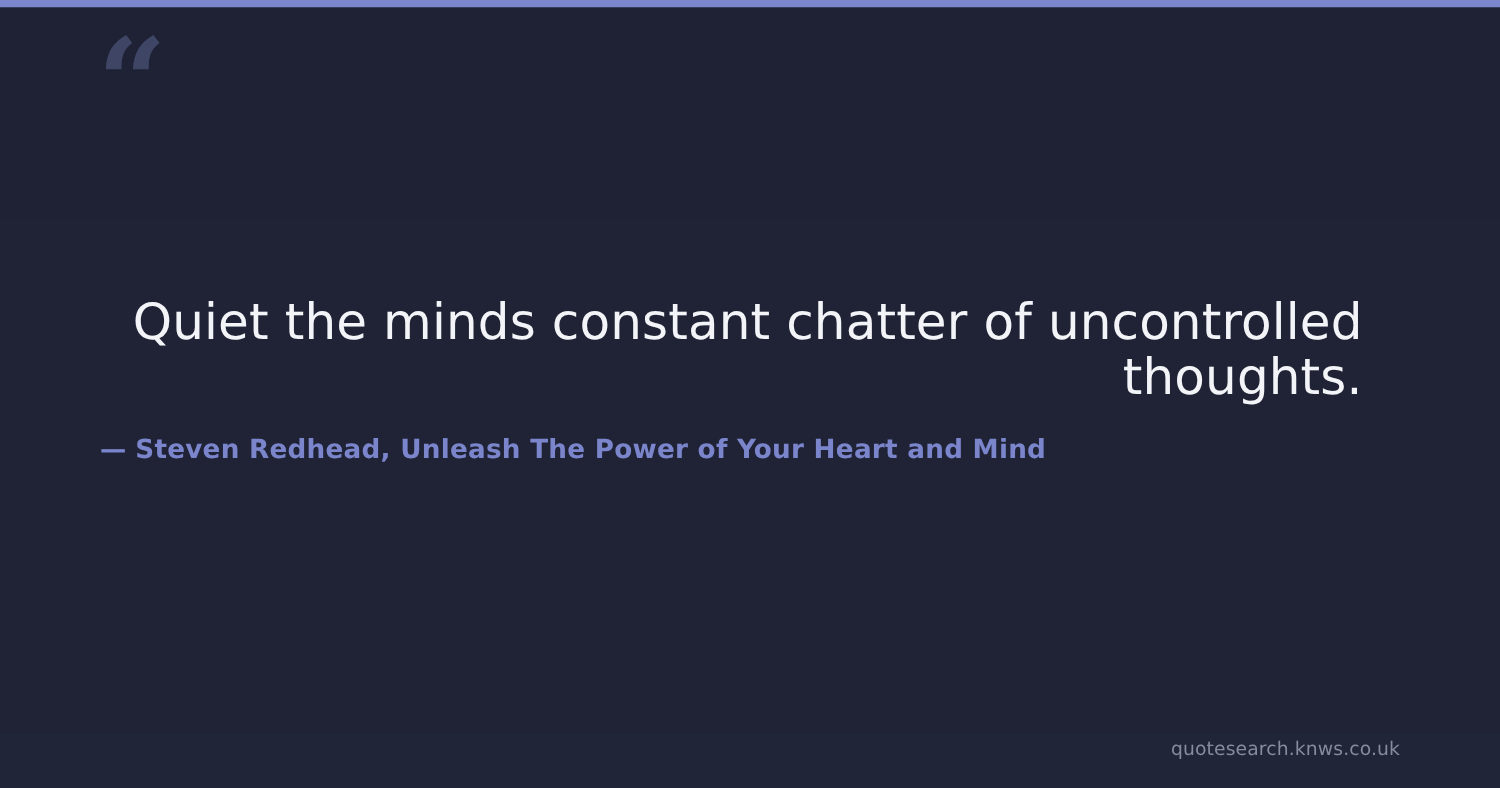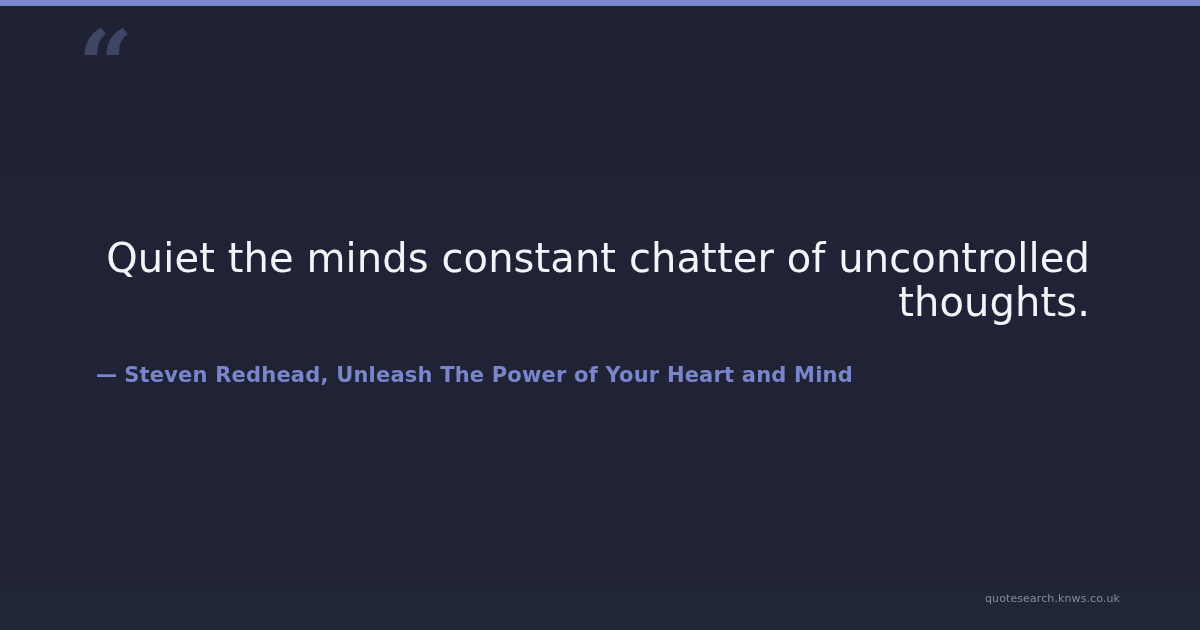--- a/index.html
+++ b/index.html
@@ -82,41 +82,41 @@
     line-height: 44px;
     font-weight: 400;
     color: #f3f4f8;
     letter-spacing: 0.1px;
   }
 
   .attribution {
     position: absolute;
     left: 80px;
     top: 345px;
-    margin: 16px;
+    margin: 0;
     font-family: "DejaVu Sans", sans-serif;
     font-size: 21px;
     line-height: 28px;
     font-weight: 700;
     color: #7b85cc;
     letter-spacing: 0.2px;
     white-space: nowrap;
   }
 
   .attribution .dash {
     margin-right: 7px;
   }
 
   .site-watermark {
     position: absolute;
     right: 80px;
     bottom: 21px;
     margin: 0;
     font-family: "DejaVu Sans", sans-serif;
-    font-size: 11px;
+    font-size: 15px;
     line-height: 20px;
     font-weight: 400;
     color: #868c9c;
     letter-spacing: 0.1px;
     text-align: center;
   }
 </style>
 </head>
 <body>
 

